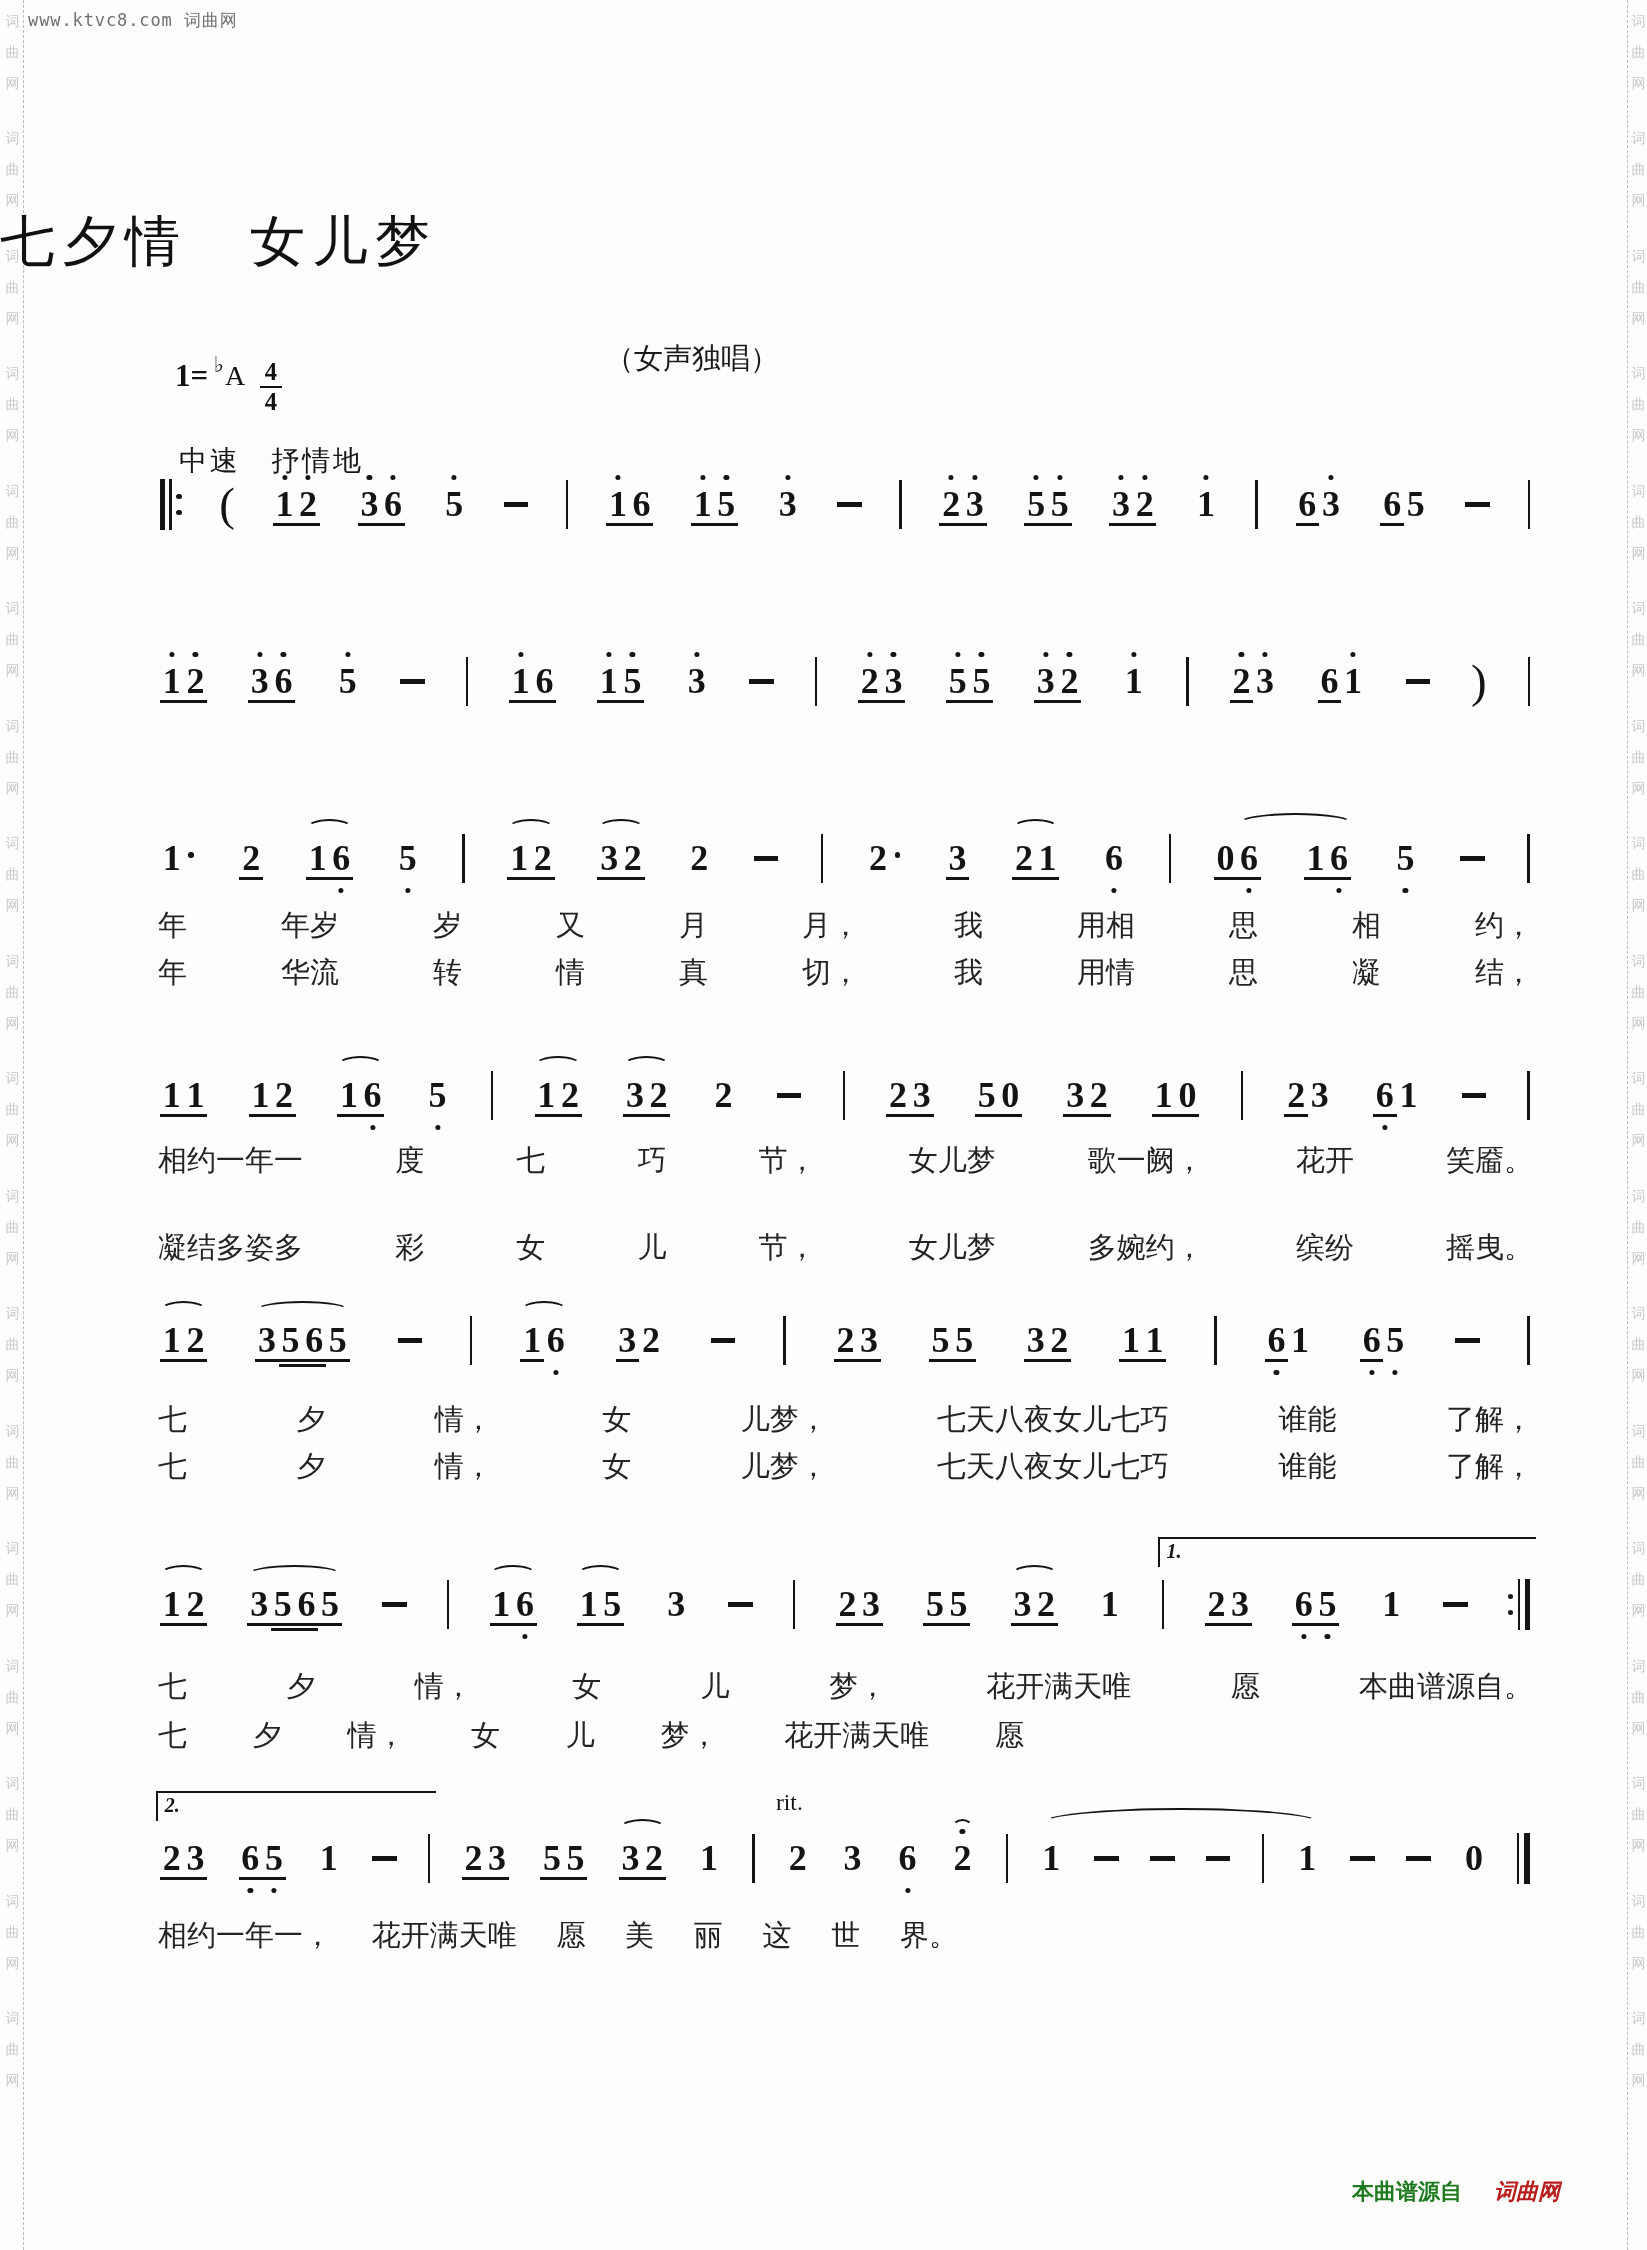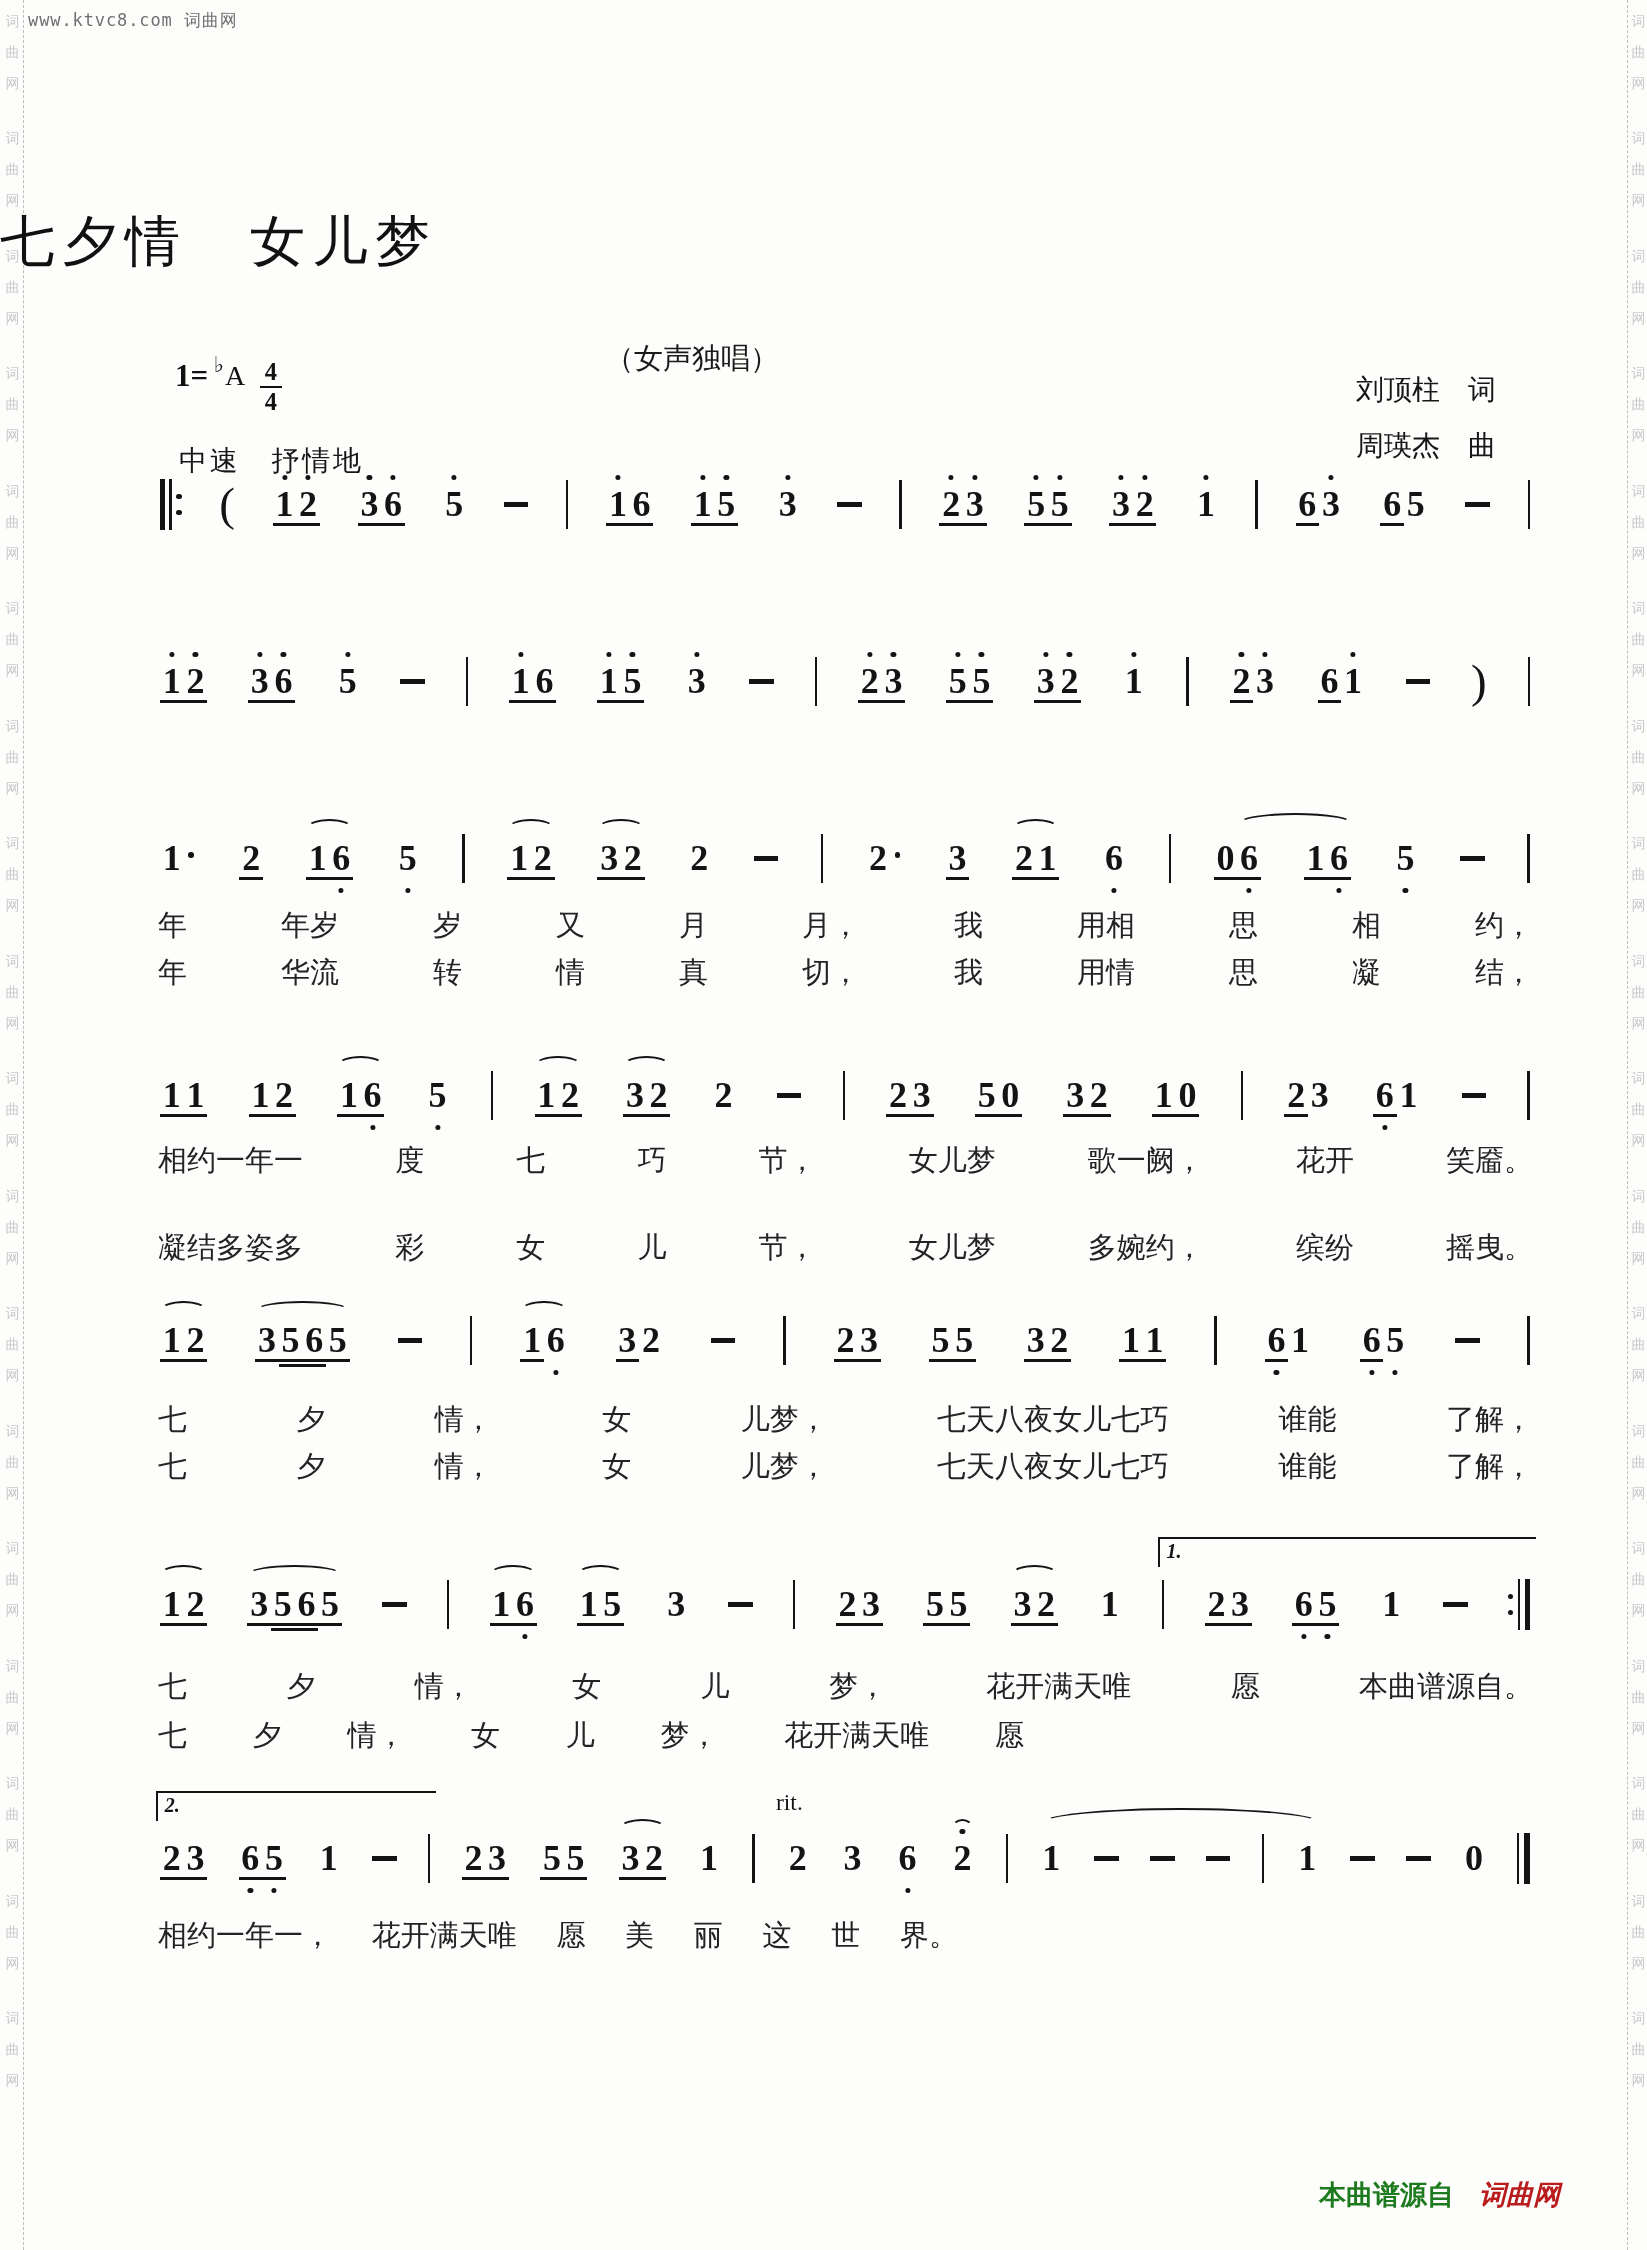--- a/index.html
+++ b/index.html
@@ -45,21 +45,21 @@
   .rep .dots i{width:5.2px;height:5.2px;border-radius:50%;background:#141414;}
   .dash{width:24.5px;height:4.7px;background:#141414;}
   .paren{font-size:47px;font-weight:400;line-height:43px;color:#141414;font-family:"Liberation Serif",serif;}
   .volta{position:absolute;top:-45px;height:28px;border-top:2.4px solid #141414;border-left:2.4px solid #141414;}
   .volta span{position:absolute;left:6.6px;top:0.9px;font-size:20px;font-style:italic;font-weight:700;}
   .annot{position:absolute;top:-47px;font-size:23.5px;color:#141414;font-family:"Liberation Serif",serif;}
   .lyric{position:absolute;left:158px;display:flex;justify-content:space-between;font-size:29px;color:#232323;
          font-family:"Liberation Serif",serif;white-space:nowrap;}
 
   
-  .footer{position:absolute;top:2177px;right:87px;display:flex;gap:25px;font-size:27px;font-weight:700;
+  .footer{position:absolute;top:2177px;right:87px;display:flex;gap:32px;font-size:22px;font-weight:700;
           font-family:"Liberation Sans",sans-serif;}
 </style>
 </head>
 <body>
 
 <div class="page">
   <div class="wm-top">www.ktvc8.com 词曲网</div>
   <div class="wm-col left" id="wm-left">
       <div class="grp">
         <span>词</span>
@@ -252,24 +252,20 @@
     <span>1=</span>
       <sup>♭</sup>
       <span class="letter">A</span>
     <span class="frac">
       <span class="num">4</span>
       <span class="den">4</span>
     </span>
   </div>
   <div class="tempo">中速　抒情地</div>
 
-  <div class="credits">
-    <div>刘顶柱　词</div>
-    <div>周瑛杰　曲</div>
-  </div>
 
   <div id="score">
       <div class="mrow" style="top: 482px; left: 160px; width: 1370px;">
         <span class="rep">
           <span class="b" style="width: 4.7px;"></span>
           <span class="b" style="width: 2.4px;"></span>
           <span class="dots">
             <i></i>
             <i></i>
           </span>

